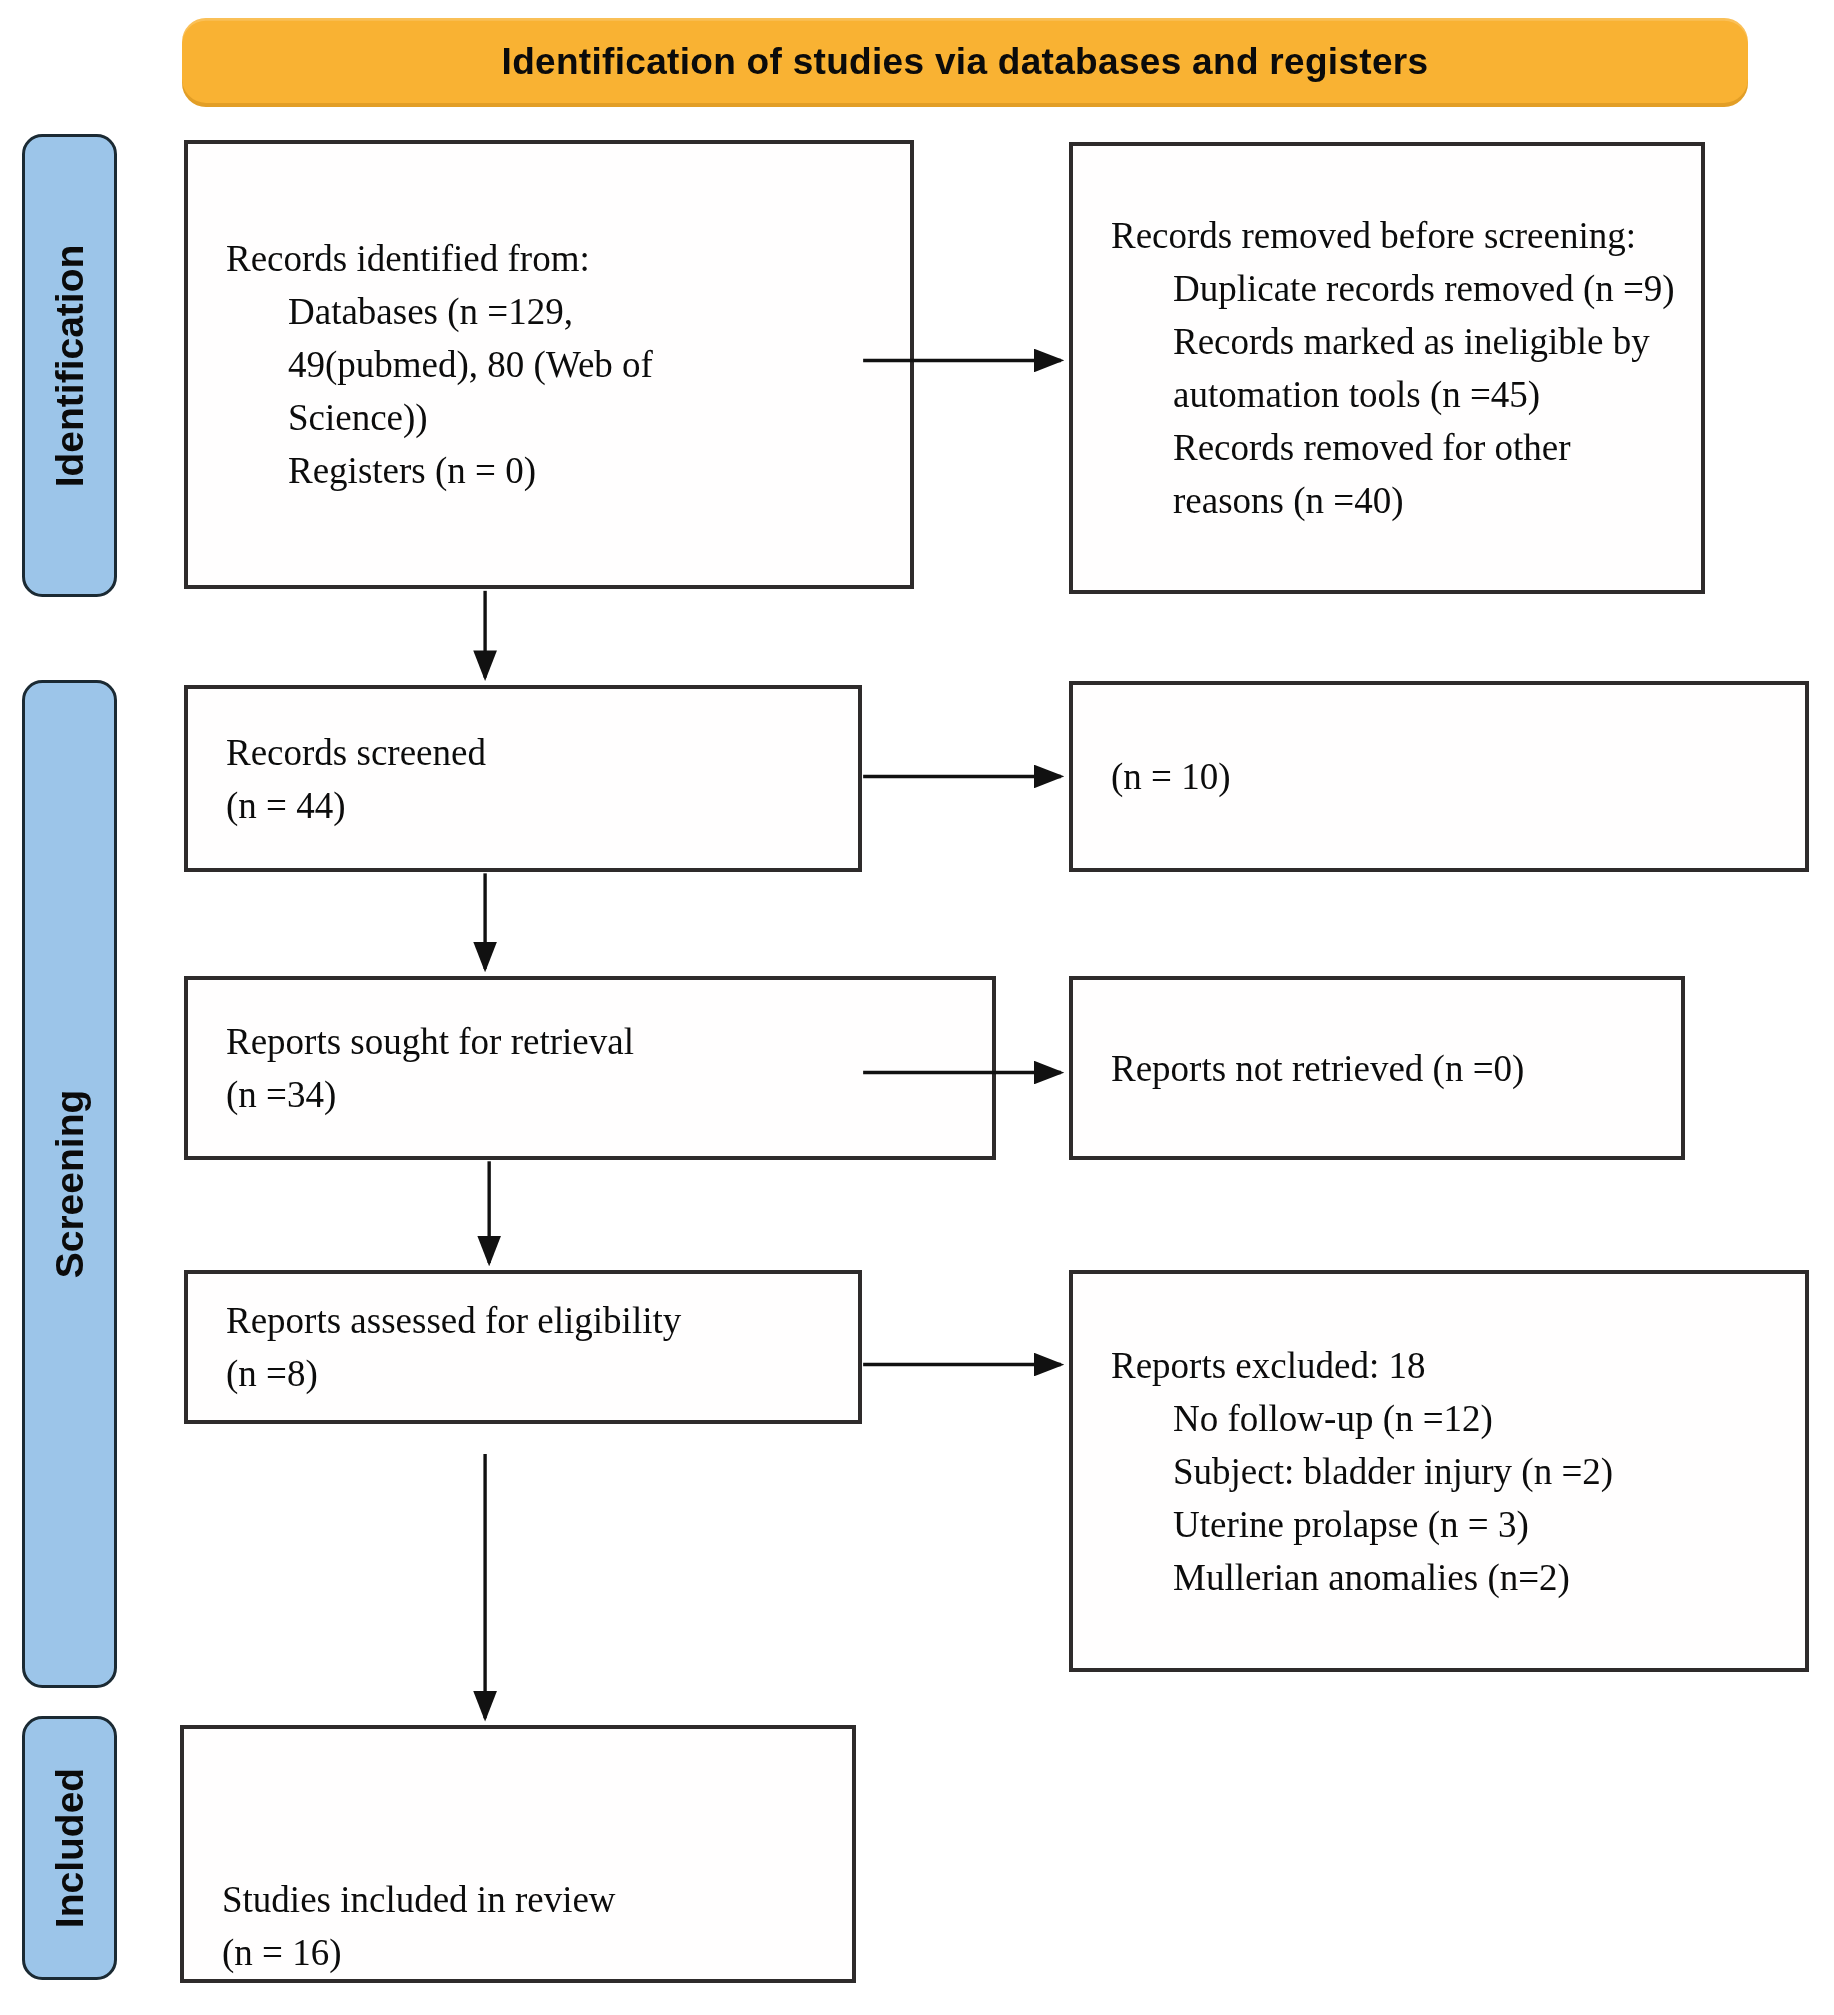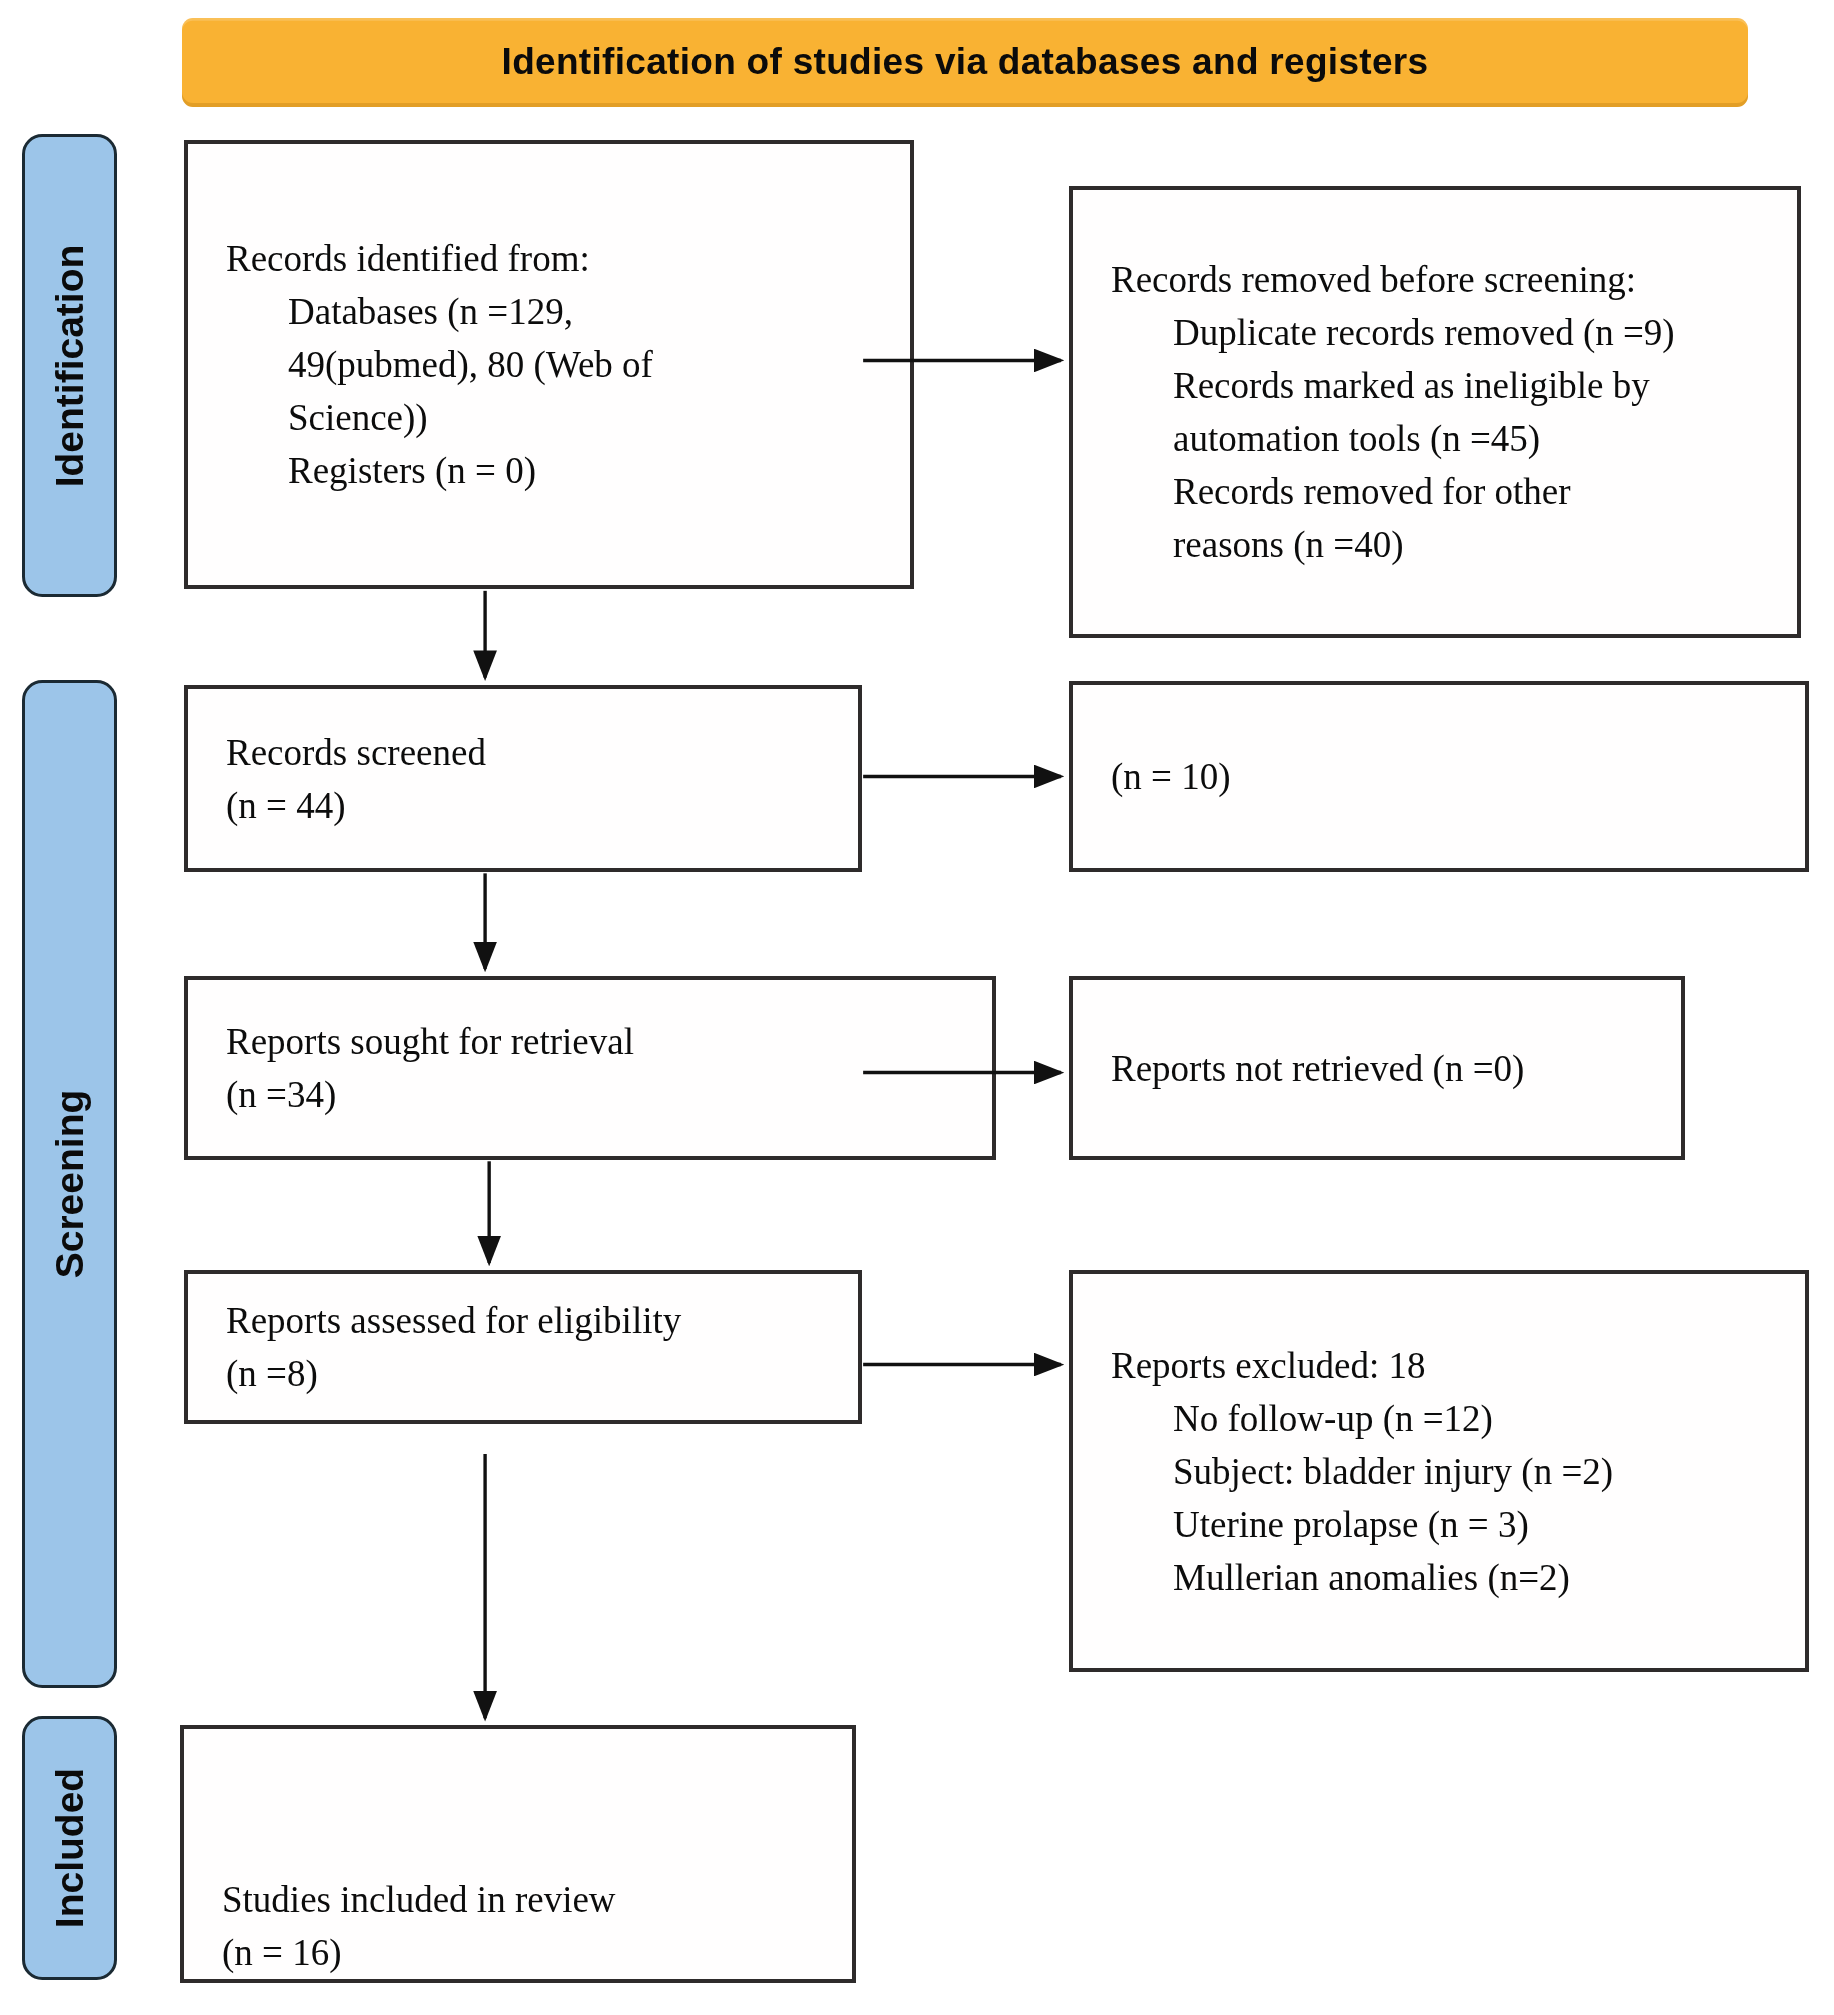--- a/index.html
+++ b/index.html
@@ -18,21 +18,21 @@
     height:2015px;
     background:var(--canvas-bg);
     overflow:hidden;
     font-family:"Liberation Serif","DejaVu Serif",serif;
     color:var(--ink);
   }
   .banner{
     position:absolute;
     left:182px; top:17.6px; width:1566px; height:89px;
     background:var(--banner-bg);
-    border-radius:11px;
+    border-radius:24px;
     display:flex; align-items:center; justify-content:center;
     box-shadow:inset 0 -4.1px 0 rgba(160,100,0,.25), inset 0 2.7px 0 rgba(255,255,255,.18);
   }
   .banner-label{
     font-family:"Liberation Sans","DejaVu Sans",sans-serif;
     font-weight:700;
     font-size:37px;
     color:#0b0b0b;
     letter-spacing:0.3px;
   }
@@ -67,21 +67,21 @@
     padding-left:38px;
     padding-right:12.2px;
   }
   .box .line{
     font-size:37px;
     line-height:53px;
     white-space:nowrap;
   }
   .box .line.indent{ padding-left:62px; }
   .box-records-identified { left:184px;  top:140px;  width:730px; height:449px; }
-  .box-records-removed    { left:1069px; top:142px;  width:732px; height:452px;margin-top:44px; }
+  .box-records-removed    { left:1069px; top:142px;  width:636px; height:452px; }
   .box-records-screened   { left:184px;  top:685px; width:678px; height:187px; }
   .box-records-excluded   { left:1069px; top:681px; width:740px; height:191px; }
   .box-reports-sought     { left:184px;  top:976px; width:812px; height:184px; }
   .box-reports-notretrieved{ left:1069px; top:976px; width:616px; height:184px; }
   .box-reports-assessed   { left:184px;  top:1270px; width:678px; height:154px; }
   .box-reports-excluded   { left:1069px; top:1270px; width:740px; height:402px; }
   .box-studies-included   { left:180px;  top:1725px; width:676px;  height:258px;justify-content:flex-end; }
   .arrows{
     position:absolute; left:0; top:0;
     pointer-events:none;

